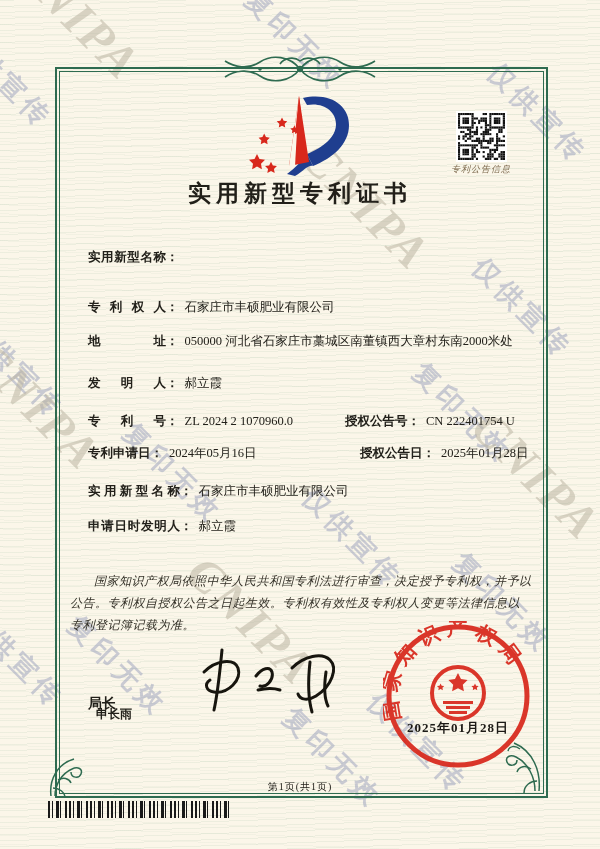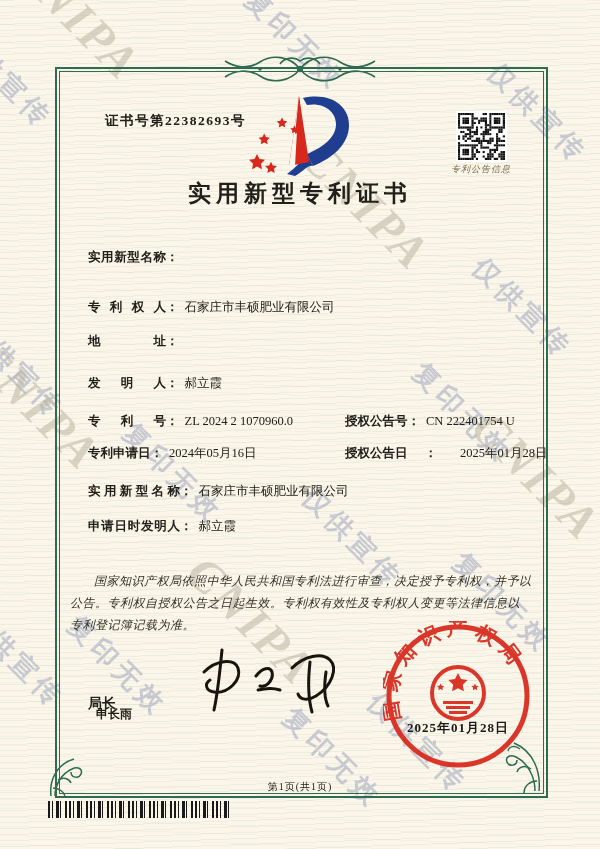--- a/index.html
+++ b/index.html
@@ -130,21 +130,20 @@
       <g fill="none" stroke="#2e6b50" stroke-width="1.5">
         <path d="M5,56 C3,36 11,16 30,8"></path>
         <path d="M9,56 C9,42 16,28 28,22 C34,19 39,22 37,27 C35,32 27,31 27,25"></path>
         <path d="M7,46 C13,46 20,50 20,58"></path>
         <path d="M13,34 C18,30 25,31 27,37"></path>
         <path d="M24,14 C29,10 35,11 36,16"></path>
       </g>
     </svg>
   </div>
 
-  <div class="cert-no">证书号第22382693号</div>
 
   <div class="logo">
     <svg width="122" height="86" viewBox="0 0 122 86">
 
       <path d="M66,6 C94,0 112,14 112,33 C112,52 96,66 76,74 L70,62 C87,55 99,45 99,32 C99,19 86,10 70,13 Z" fill="#1f3e8f"></path>
       <path d="M70,62 C64,70 58,76 50,82 L58,84 C66,79 72,72 76,74 Z" fill="#1f3e8f"></path>
 
       <path d="M62,4 L72,70 L52,74 Z" fill="#d8281c"></path>
       <path d="M62,4 L58,74 L52,74 Z" fill="#fbf6e9"></path>
       <path d="M62,4 L66,38 L58,42 Z" fill="#d8281c"></path>
@@ -613,20 +612,21 @@
 
   <div class="row" style="left:88px; top:298px;">
     <span class="lbl">专利权人</span>
     <span class="colon">：</span>
     <span class="val">石家庄市丰硕肥业有限公司</span>
   </div>
 
   <div class="row" style="left:88px; top:332px;">
     <span class="lbl">地址</span>
     <span class="colon">：</span>
+    <span class="val val-wrap">050000 河北省石家庄市藁城区南董镇西大章村东南2000米处</span>
   </div>
 
   <div class="row" style="left:88px; top:374px;">
     <span class="lbl">发明人</span>
     <span class="colon">：</span>
     <span class="val">郝立霞</span>
   </div>
 
   <div class="row" style="left:88px; top:412px;">
     <span class="lbl">专利号</span>
@@ -637,21 +637,21 @@
     <span class="lbl-plain">授权公告号</span>
     <span class="colon">：</span>
     <span class="val">CN 222401754 U</span>
   </div>
 
   <div class="row" style="left:88px; top:444px;">
     <span class="lbl-plain">专利申请日</span>
     <span class="colon">：</span>
     <span class="val">2024年05月16日</span>
   </div>
-  <div class="row" style="left:345px; top:444px;gap:17px;">
+  <div class="row" style="left:360px; top:444px;">
     <span class="lbl-plain">授权公告日</span>
     <span class="colon">：</span>
     <span class="val">2025年01月28日</span>
   </div>
 
   <div class="row" style="left:88px; top:482px;">
     <span class="lbl-wide">实用新型名称</span>
     <span class="colon">：</span>
     <span class="val">石家庄市丰硕肥业有限公司</span>
   </div>

